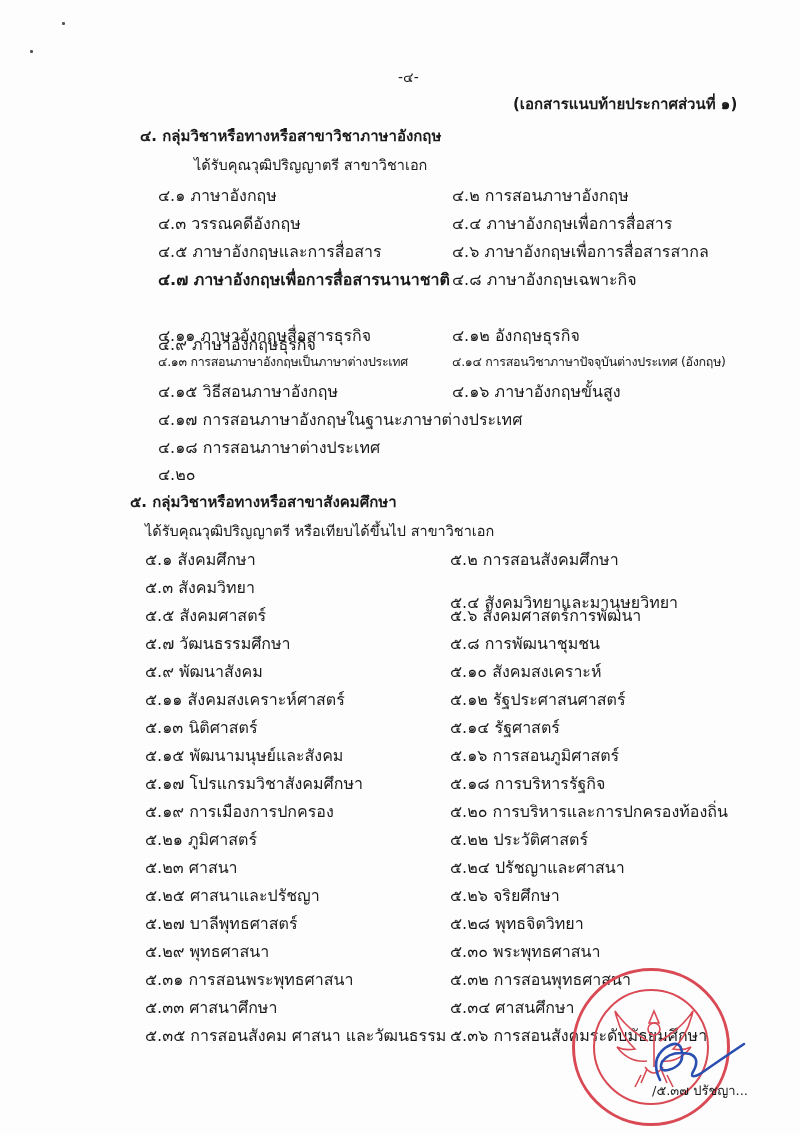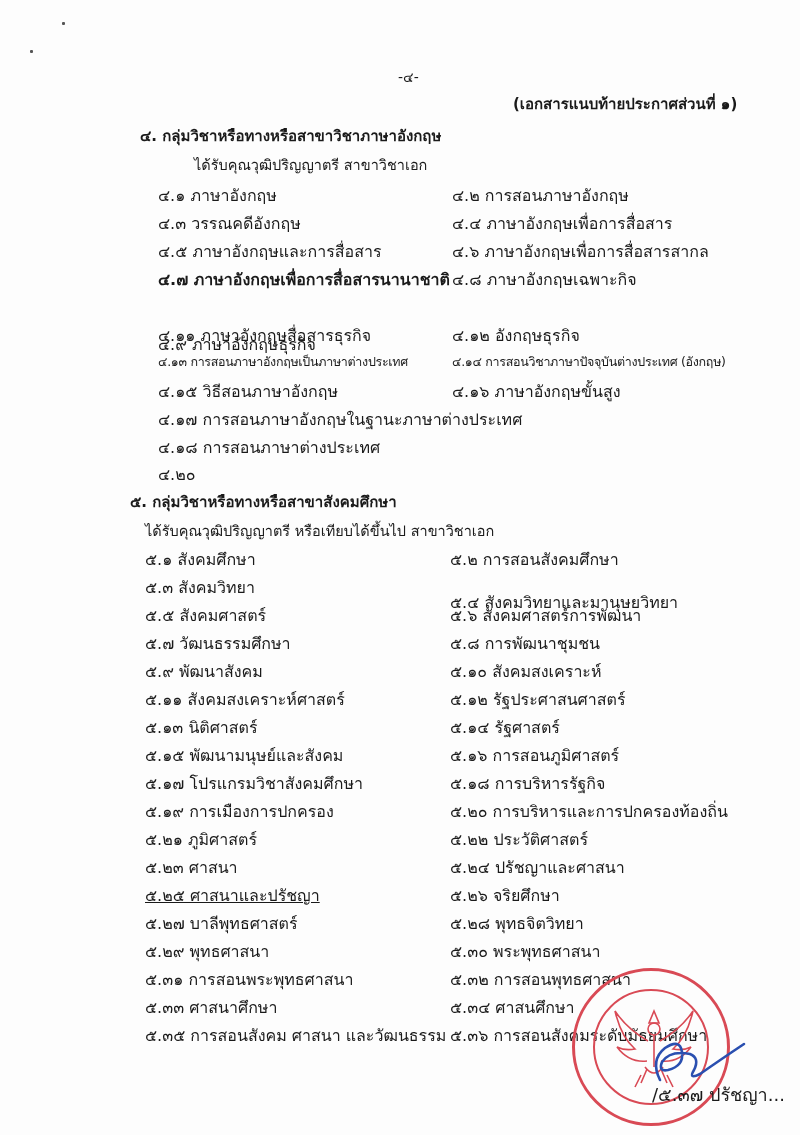--- a/index.html
+++ b/index.html
@@ -15,21 +15,21 @@
   .item.narrow { font-size:12.5px; letter-spacing:-0.3px; }
   .c1 { left:158px; }
   .c2 { left:452px; }
   .s5c1 { left:145px; }
   .s5c2 { left:450px; }
   .seal { position:absolute; left:572px; top:968px; width:158px; height:158px; border-radius:50%;
           border:3px solid #d94a55; box-sizing:border-box; }
   .seal-inner { position:absolute; left:18px; top:18px; width:116px; height:116px; border-radius:50%;
           border:2px solid #d94a55; box-sizing:border-box; }
   .seal svg { position:absolute; left:0; top:0; }
-  .footer-next { position:absolute; left:652px; top:1080px; font-size:18px; }
+  .footer-next { position:absolute; left:652px; top:1080px; font-size:13px; }
   .signature { position:absolute; left:640px; top:1030px; }
 </style>
 </head>
 <body>
 
 <div class="page">
   <div class="speck" style="left:62px;top:22px;"></div>
   <div class="speck" style="left:30px;top:50px;"></div>
 
   <div class="pagenum">-๔-</div>
@@ -77,21 +77,21 @@
   <div class="item s5c1" style="top:743px;">๕.๑๕ พัฒนามนุษย์และสังคม</div>
   <div class="item s5c2" style="top:743px;">๕.๑๖ การสอนภูมิศาสตร์</div>
   <div class="item s5c1" style="top:771px;">๕.๑๗ โปรแกรมวิชาสังคมศึกษา</div>
   <div class="item s5c2" style="top:771px;">๕.๑๘ การบริหารรัฐกิจ</div>
   <div class="item s5c1" style="top:799px;">๕.๑๙ การเมืองการปกครอง</div>
   <div class="item s5c2" style="top:799px;">๕.๒๐ การบริหารและการปกครองท้องถิ่น</div>
   <div class="item s5c1" style="top:827px;">๕.๒๑ ภูมิศาสตร์</div>
   <div class="item s5c2" style="top:827px;">๕.๒๒ ประวัติศาสตร์</div>
   <div class="item s5c1" style="top:855px;">๕.๒๓ ศาสนา</div>
   <div class="item s5c2" style="top:855px;">๕.๒๔ ปรัชญาและศาสนา</div>
-  <div class="item s5c1" style="top:883px;text-decoration:underline;">๕.๒๕ ศาสนาและปรัชญา</div>
+  <div class="item s5c1" style="top:883px;">๕.๒๕ ศาสนาและปรัชญา</div>
   <div class="item s5c2" style="top:883px;">๕.๒๖ จริยศึกษา</div>
   <div class="item s5c1" style="top:911px;">๕.๒๗ บาลีพุทธศาสตร์</div>
   <div class="item s5c2" style="top:911px;">๕.๒๘ พุทธจิตวิทยา</div>
   <div class="item s5c1" style="top:939px;">๕.๒๙ พุทธศาสนา</div>
   <div class="item s5c2" style="top:939px;">๕.๓๐ พระพุทธศาสนา</div>
   <div class="item s5c1" style="top:967px;">๕.๓๑ การสอนพระพุทธศาสนา</div>
   <div class="item s5c2" style="top:967px;">๕.๓๒ การสอนพุทธศาสนา</div>
   <div class="item s5c1" style="top:995px;">๕.๓๓ ศาสนาศึกษา</div>
   <div class="item s5c2" style="top:995px;">๕.๓๔ ศาสนศึกษา</div>
   <div class="item s5c1" style="top:1023px;">๕.๓๕ การสอนสังคม ศาสนา และวัฒนธรรม</div>

